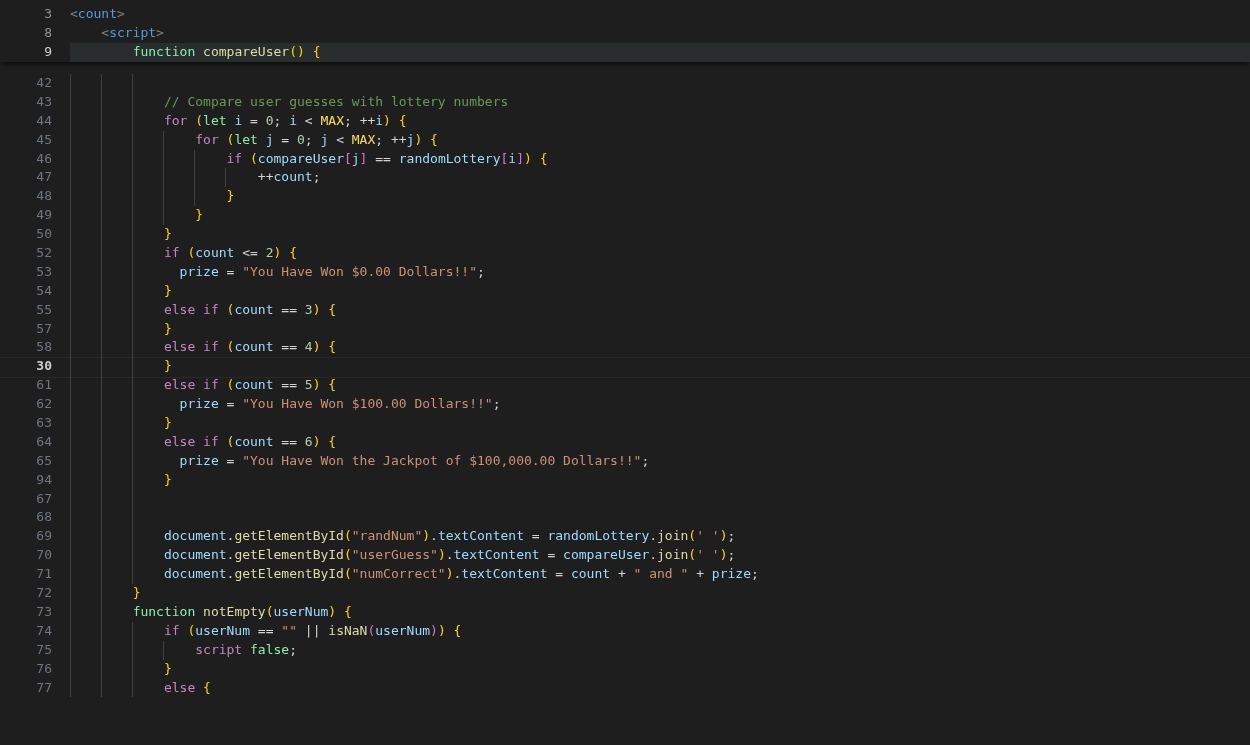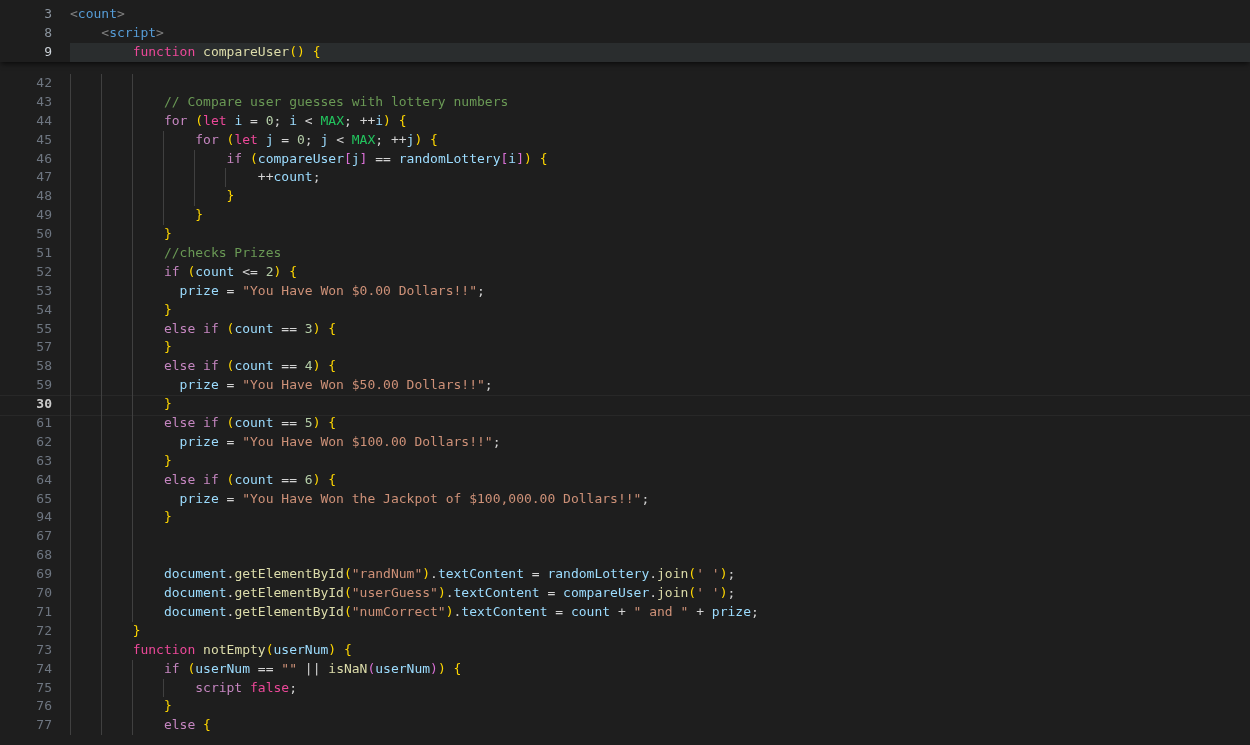--- a/index.html
+++ b/index.html
@@ -103,23 +103,23 @@
     position: absolute;
     top: 0;
     width: 1px;
     height: 18.9px;
     background: #404040;
   }
 
   
   .t-cmt   { color: #6A9955; }
   .t-kw    { color: #C586C0; }            
-  .t-kw2   { color: #ec4899; }            
+  .t-kw2   { color: #86efac; }            
   .t-var   { color: #9CDCFE; }            
-  .t-const { color: #22c55e; }            
+  .t-const { color: #fde047; }            
   .t-num   { color: #B5CEA8; }
   .t-str   { color: #CE9178; }
   .t-fn    { color: #DCDCAA; }
   .t-op    { color: #d4d4d4; }
   .t-tag   { color: #808080; }
   .t-tagname { color: #569CD6; }
   .b1      { color: #FFD700; }            
   .b2      { color: #DA70D6; }            
 </style>
 </head>
@@ -137,28 +137,26 @@
   <div id="code-body">
       <div class="line"><span class="guide" style="left:70px"></span><span class="guide" style="left:101.0px"></span><span class="guide" style="left:132.1px"></span><span class="lineno">42</span><span class="code"></span></div>
       <div class="line"><span class="guide" style="left:70px"></span><span class="guide" style="left:101.0px"></span><span class="guide" style="left:132.1px"></span><span class="lineno">43</span><span class="code">            <span class="t-cmt">// Compare user guesses with lottery numbers</span></span></div>
       <div class="line"><span class="guide" style="left:70px"></span><span class="guide" style="left:101.0px"></span><span class="guide" style="left:132.1px"></span><span class="lineno">44</span><span class="code">            <span class="t-kw">for</span> <span class="b1">(</span><span class="t-kw2">let</span> <span class="t-var">i</span> <span class="t-op">=</span> <span class="t-num">0</span><span class="t-op">;</span> <span class="t-var">i</span> <span class="t-op">&lt;</span> <span class="t-const">MAX</span><span class="t-op">;</span> <span class="t-op">+</span><span class="t-op">+</span><span class="t-var">i</span><span class="b1">)</span> <span class="b1">{</span></span></div>
       <div class="line"><span class="guide" style="left:70px"></span><span class="guide" style="left:101.0px"></span><span class="guide" style="left:132.1px"></span><span class="guide" style="left:163.1px"></span><span class="lineno">45</span><span class="code">                <span class="t-kw">for</span> <span class="b1">(</span><span class="t-kw2">let</span> <span class="t-var">j</span> <span class="t-op">=</span> <span class="t-num">0</span><span class="t-op">;</span> <span class="t-var">j</span> <span class="t-op">&lt;</span> <span class="t-const">MAX</span><span class="t-op">;</span> <span class="t-op">+</span><span class="t-op">+</span><span class="t-var">j</span><span class="b1">)</span> <span class="b1">{</span></span></div>
       <div class="line"><span class="guide" style="left:70px"></span><span class="guide" style="left:101.0px"></span><span class="guide" style="left:132.1px"></span><span class="guide" style="left:163.1px"></span><span class="guide" style="left:194.2px"></span><span class="lineno">46</span><span class="code">                    <span class="t-kw">if</span> <span class="b1">(</span><span class="t-var">compareUser</span><span class="b2">[</span><span class="t-var">j</span><span class="b2">]</span> <span class="t-op">=</span><span class="t-op">=</span> <span class="t-var">randomLottery</span><span class="b2">[</span><span class="t-var">i</span><span class="b2">]</span><span class="b1">)</span> <span class="b1">{</span></span></div>
       <div class="line"><span class="guide" style="left:70px"></span><span class="guide" style="left:101.0px"></span><span class="guide" style="left:132.1px"></span><span class="guide" style="left:163.1px"></span><span class="guide" style="left:194.2px"></span><span class="guide" style="left:225.2px"></span><span class="lineno">47</span><span class="code">                        <span class="t-op">+</span><span class="t-op">+</span><span class="t-var">count</span><span class="t-op">;</span></span></div>
       <div class="line"><span class="guide" style="left:70px"></span><span class="guide" style="left:101.0px"></span><span class="guide" style="left:132.1px"></span><span class="guide" style="left:163.1px"></span><span class="guide" style="left:194.2px"></span><span class="lineno">48</span><span class="code">                    <span class="b1">}</span></span></div>
       <div class="line"><span class="guide" style="left:70px"></span><span class="guide" style="left:101.0px"></span><span class="guide" style="left:132.1px"></span><span class="guide" style="left:163.1px"></span><span class="lineno">49</span><span class="code">                <span class="b1">}</span></span></div>
       <div class="line"><span class="guide" style="left:70px"></span><span class="guide" style="left:101.0px"></span><span class="guide" style="left:132.1px"></span><span class="lineno">50</span><span class="code">            <span class="b1">}</span></span></div>
-      <div class="line"><span class="guide" style="left:70px"></span><span class="guide" style="left:101.0px"></span><span class="guide" style="left:132.1px"></span><span class="lineno">51</span><span class="code">            <span class="t-cmt">//checks Prizes</span></span></div>
       <div class="line"><span class="guide" style="left:70px"></span><span class="guide" style="left:101.0px"></span><span class="guide" style="left:132.1px"></span><span class="lineno">52</span><span class="code">            <span class="t-kw">if</span> <span class="b1">(</span><span class="t-var">count</span> <span class="t-op">&lt;</span><span class="t-op">=</span> <span class="t-num">2</span><span class="b1">)</span> <span class="b1">{</span></span></div>
       <div class="line"><span class="guide" style="left:70px"></span><span class="guide" style="left:101.0px"></span><span class="guide" style="left:132.1px"></span><span class="lineno">53</span><span class="code">              <span class="t-var">prize</span> <span class="t-op">=</span> <span class="t-str">"You Have Won $0.00 Dollars!!"</span><span class="t-op">;</span></span></div>
       <div class="line"><span class="guide" style="left:70px"></span><span class="guide" style="left:101.0px"></span><span class="guide" style="left:132.1px"></span><span class="lineno">54</span><span class="code">            <span class="b1">}</span></span></div>
       <div class="line"><span class="guide" style="left:70px"></span><span class="guide" style="left:101.0px"></span><span class="guide" style="left:132.1px"></span><span class="lineno">55</span><span class="code">            <span class="t-kw">else</span> <span class="t-kw">if</span> <span class="b1">(</span><span class="t-var">count</span> <span class="t-op">=</span><span class="t-op">=</span> <span class="t-num">3</span><span class="b1">)</span> <span class="b1">{</span></span></div>
       <div class="line"><span class="guide" style="left:70px"></span><span class="guide" style="left:101.0px"></span><span class="guide" style="left:132.1px"></span><span class="lineno">57</span><span class="code">            <span class="b1">}</span></span></div>
       <div class="line"><span class="guide" style="left:70px"></span><span class="guide" style="left:101.0px"></span><span class="guide" style="left:132.1px"></span><span class="lineno">58</span><span class="code">            <span class="t-kw">else</span> <span class="t-kw">if</span> <span class="b1">(</span><span class="t-var">count</span> <span class="t-op">=</span><span class="t-op">=</span> <span class="t-num">4</span><span class="b1">)</span> <span class="b1">{</span></span></div>
-      <div class="line"><span class="guide" style="left:70px"></span><span class="guide" style="left:101.0px"></span><span class="guide" style="left:132.1px"></span><span class="lineno">59</span><span class="code">              <span class="t-var">prize</span> <span class="t-op">=</span> <span class="t-str">"You Have Won $50.00 Dollars!!"</span><span class="t-op">;</span></span></div>
       <div class="line current-line"><span class="guide" style="left:70px"></span><span class="guide" style="left:101.0px"></span><span class="guide" style="left:132.1px"></span><span class="lineno">30</span><span class="code">            <span class="b1">}</span></span></div>
       <div class="line"><span class="guide" style="left:70px"></span><span class="guide" style="left:101.0px"></span><span class="guide" style="left:132.1px"></span><span class="lineno">61</span><span class="code">            <span class="t-kw">else</span> <span class="t-kw">if</span> <span class="b1">(</span><span class="t-var">count</span> <span class="t-op">=</span><span class="t-op">=</span> <span class="t-num">5</span><span class="b1">)</span> <span class="b1">{</span></span></div>
       <div class="line"><span class="guide" style="left:70px"></span><span class="guide" style="left:101.0px"></span><span class="guide" style="left:132.1px"></span><span class="lineno">62</span><span class="code">              <span class="t-var">prize</span> <span class="t-op">=</span> <span class="t-str">"You Have Won $100.00 Dollars!!"</span><span class="t-op">;</span></span></div>
       <div class="line"><span class="guide" style="left:70px"></span><span class="guide" style="left:101.0px"></span><span class="guide" style="left:132.1px"></span><span class="lineno">63</span><span class="code">            <span class="b1">}</span></span></div>
       <div class="line"><span class="guide" style="left:70px"></span><span class="guide" style="left:101.0px"></span><span class="guide" style="left:132.1px"></span><span class="lineno">64</span><span class="code">            <span class="t-kw">else</span> <span class="t-kw">if</span> <span class="b1">(</span><span class="t-var">count</span> <span class="t-op">=</span><span class="t-op">=</span> <span class="t-num">6</span><span class="b1">)</span> <span class="b1">{</span></span></div>
       <div class="line"><span class="guide" style="left:70px"></span><span class="guide" style="left:101.0px"></span><span class="guide" style="left:132.1px"></span><span class="lineno">65</span><span class="code">              <span class="t-var">prize</span> <span class="t-op">=</span> <span class="t-str">"You Have Won the Jackpot of $100,000.00 Dollars!!"</span><span class="t-op">;</span></span></div>
       <div class="line"><span class="guide" style="left:70px"></span><span class="guide" style="left:101.0px"></span><span class="guide" style="left:132.1px"></span><span class="lineno">94</span><span class="code">            <span class="b1">}</span></span></div>
       <div class="line"><span class="guide" style="left:70px"></span><span class="guide" style="left:101.0px"></span><span class="guide" style="left:132.1px"></span><span class="lineno">67</span><span class="code"></span></div>
       <div class="line"><span class="guide" style="left:70px"></span><span class="guide" style="left:101.0px"></span><span class="guide" style="left:132.1px"></span><span class="lineno">68</span></div>
       <div class="line"><span class="guide" style="left:70px"></span><span class="guide" style="left:101.0px"></span><span class="guide" style="left:132.1px"></span><span class="lineno">69</span><span class="code">            <span class="t-var">document</span><span class="t-op">.</span><span class="t-fn">getElementById</span><span class="b1">(</span><span class="t-str">"randNum"</span><span class="b1">)</span><span class="t-op">.</span><span class="t-var">textContent</span> <span class="t-op">=</span> <span class="t-var">randomLottery</span><span class="t-op">.</span><span class="t-fn">join</span><span class="b1">(</span><span class="t-str">' '</span><span class="b1">)</span><span class="t-op">;</span></span></div>

